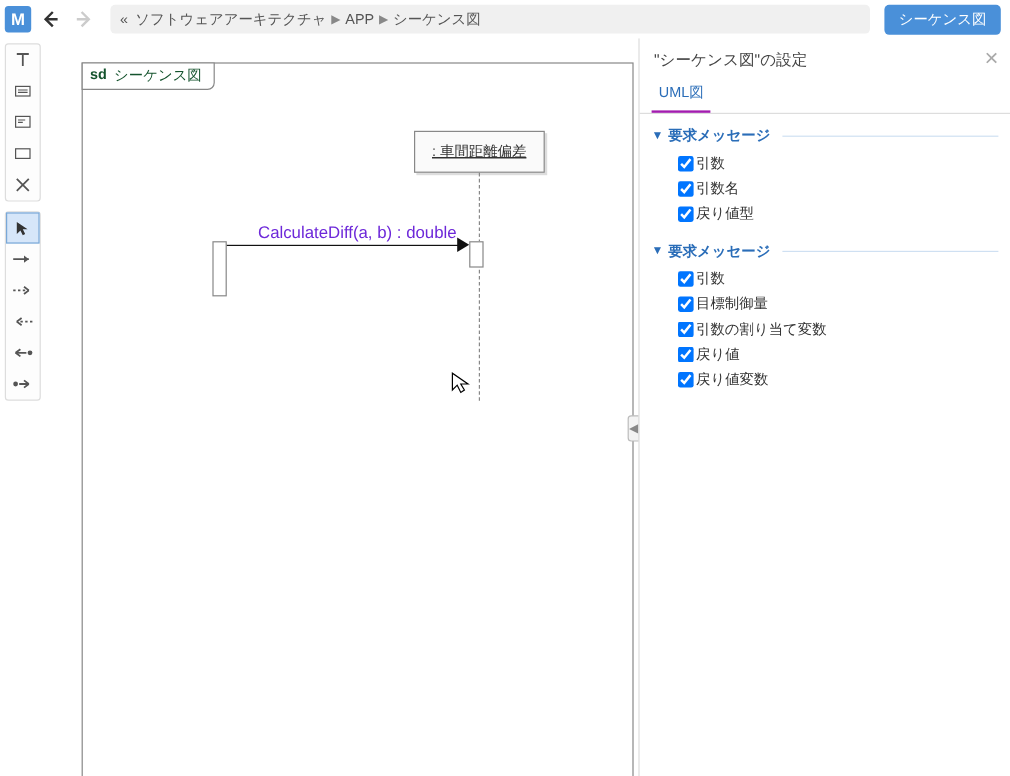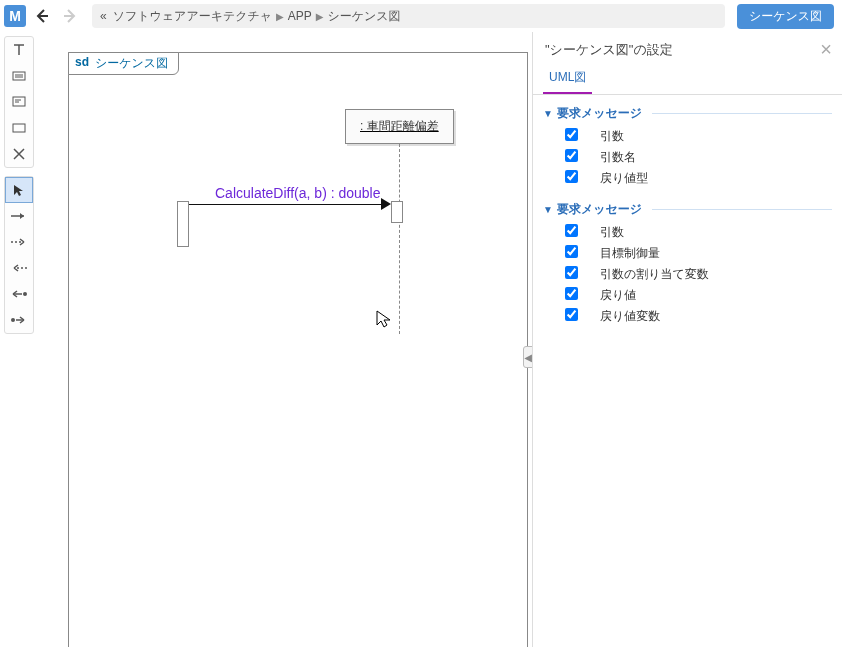--- a/index.html
+++ b/index.html
@@ -17,21 +17,21 @@
 
 .main { display: flex; height: calc(100% - 32px); }
 .left-tools { width: 38px; border-right: none; padding: 4px 0; display: flex; flex-direction: column; align-items: center; gap: 0; }
 .tool-group { display: flex; flex-direction: column; align-items: center; border: 1px solid #ddd; border-radius: 3px; width: 30px; margin-bottom: 8px; background: #fdfdfd; }
 .tool { width: 28px; height: 26px; display: flex; align-items: center; justify-content: center; cursor: pointer; color: #555; font-size: 14px; }
 .tool.selected { background: #d6e6f9; border: 1px solid #7aa8d8; }
 
 
 .canvas-wrap { flex: 1; position: relative; overflow: hidden; }
 .diagram-frame { position: absolute; left: 30px; top: 20px; width: 460px; height: 600px; border: 1px solid #888; background: #fff; }
-.frame-label { position: absolute; left: -1px; top: -1px; border: 1px solid #888; border-radius: 0 0 6px 0; padding: 2px 10px 2px 6px; background: #fff; font-size: 12px; color: #0369a1; display: flex; gap: 6px; }
+.frame-label { position: absolute; left: -1px; top: -1px; border: 1px solid #888; border-radius: 0 0 6px 0; padding: 2px 10px 2px 6px; background: #fff; font-size: 12px; color: #14532d; display: flex; gap: 6px; }
 .frame-label .sd { font-weight: bold; }
 
 
 .lifeline { position: absolute; text-align: center; }
 .lifeline-head { border: 1px solid #888; background: #fafafa; padding: 8px 14px; font-size: 12px; color: #333; box-shadow: 2px 2px 0 #ddd; }
 .lifeline-dash { position: absolute; left: 50%; top: 100%; width: 0; border-left: 1.5px dashed #888; }
 .activation { position: absolute; width: 12px; background: #fff; border: 1px solid #888; }
 
 
 .message-label { position: absolute; font-size: 14px; color: #6d28d9; white-space: nowrap; }
@@ -49,21 +49,21 @@
 .panel-header { display: flex; align-items: center; justify-content: space-between; padding: 6px 10px 4px 12px; font-size: 13px; color: #444; }
 .close-x { color: #aaa; font-size: 20px; cursor: pointer; }
 .panel-tabs { display: flex; border-bottom: 1px solid #ddd; padding-left: 10px; }
 .panel-tab { font-size: 12px; color: #2a6db8; padding: 4px 6px 6px 6px; border-bottom: 2px solid #a21caf; cursor: pointer; }
 
 .section { padding: 6px 10px 2px 10px; }
 .section-header { display: flex; align-items: center; gap: 4px; font-size: 12px; color: #2a6db8; font-weight: bold; padding: 4px 0; cursor: pointer; }
 .section-header .tri { font-size: 10px; }
 .section-header .line { flex: 1; height: 1px; background: #cfe0f2; margin-left: 6px; }
 .checks { padding-left: 22px; }
-.check-row { display: flex; align-items: flex-start; gap: 22px; font-size: 12px; color: #333; padding: 2px 0; }
+.check-row { display: flex; align-items: center; gap: 2px; font-size: 12px; color: #333; padding: 2px 0; }
 .check-row input { width: 13px; height: 13px; }
 
 svg { display: block; }
 </style>
 </head>
 <body>
 
 <div class="topbar">
   <div class="app-icon">M</div>
   <div class="nav-arrow">

